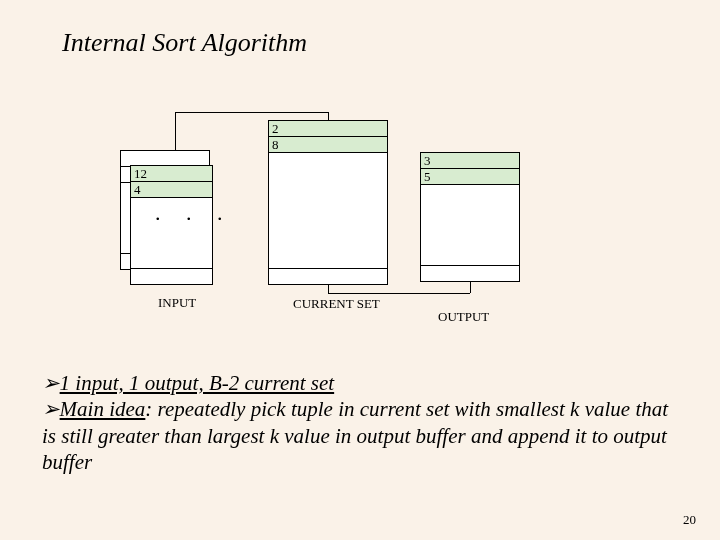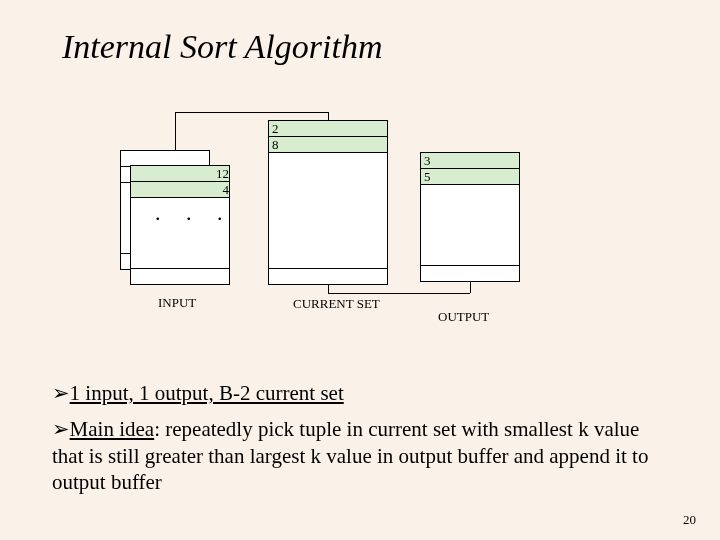--- a/index.html
+++ b/index.html
@@ -8,21 +8,21 @@
     height: 540px;
     background: #faf2e8;
     font-family: "Times New Roman", Times, serif;
     position: relative;
     overflow: hidden;
   }
   .title {
     position: absolute;
     top: 28px;
     left: 62px;
-    font-size: 34px;
+    font-size: 26px;
     font-style: italic;
     color: #000;
   }
   .diagram {
     position: absolute;
     top: 120px;
     left: 120px;
     width: 480px;
     height: 220px;
   }
@@ -60,21 +60,21 @@
   }
   .bullets {
     position: absolute;
     top: 370px;
     left: 42px;
     right: 40px;
     font-size: 21px;
     color: #000;
     line-height: 1.25;
   }
-  .bline { margin: 10px; }
+  .bline { margin: 0; font-style: italic; }
   .arrow { font-family: sans-serif; }
   .ul { text-decoration: underline; }
   .pagenum {
     position: absolute;
     bottom: 12px;
     right: 24px;
     font-size: 13px;
     color: #000;
   }
 </style>
@@ -84,21 +84,21 @@
 <div class="title">Internal Sort Algorithm</div>
 
 <div class="diagram">
 
   <div class="box" style="top:30px;left:0;width:90px;height:120px;">
     <div class="row empty"></div>
     <div class="row empty"></div>
     <div style="position:absolute;bottom:0;left:0;right:0;height:16px;border-top:1px solid #000;"></div>
   </div>
 
-  <div class="box" style="top:45px;left:10px;width:100px;height:120px;text-align:right;">
+  <div class="box" style="top:45px;left:10px;width:83px;height:120px;">
     <div class="row">12</div>
     <div class="row">4</div>
     <div style="position:absolute;bottom:0;left:0;right:0;height:16px;border-top:1px solid #000;"></div>
   </div>
   <div class="dots" style="top:80px;left:35px;">.  .  .</div>
   <div class="lbl" style="top:175px;left:38px;">INPUT</div>
 
   <div class="box" style="top:0px;left:148px;width:120px;height:165px;">
     <div class="row">2</div>
     <div class="row">8</div>

